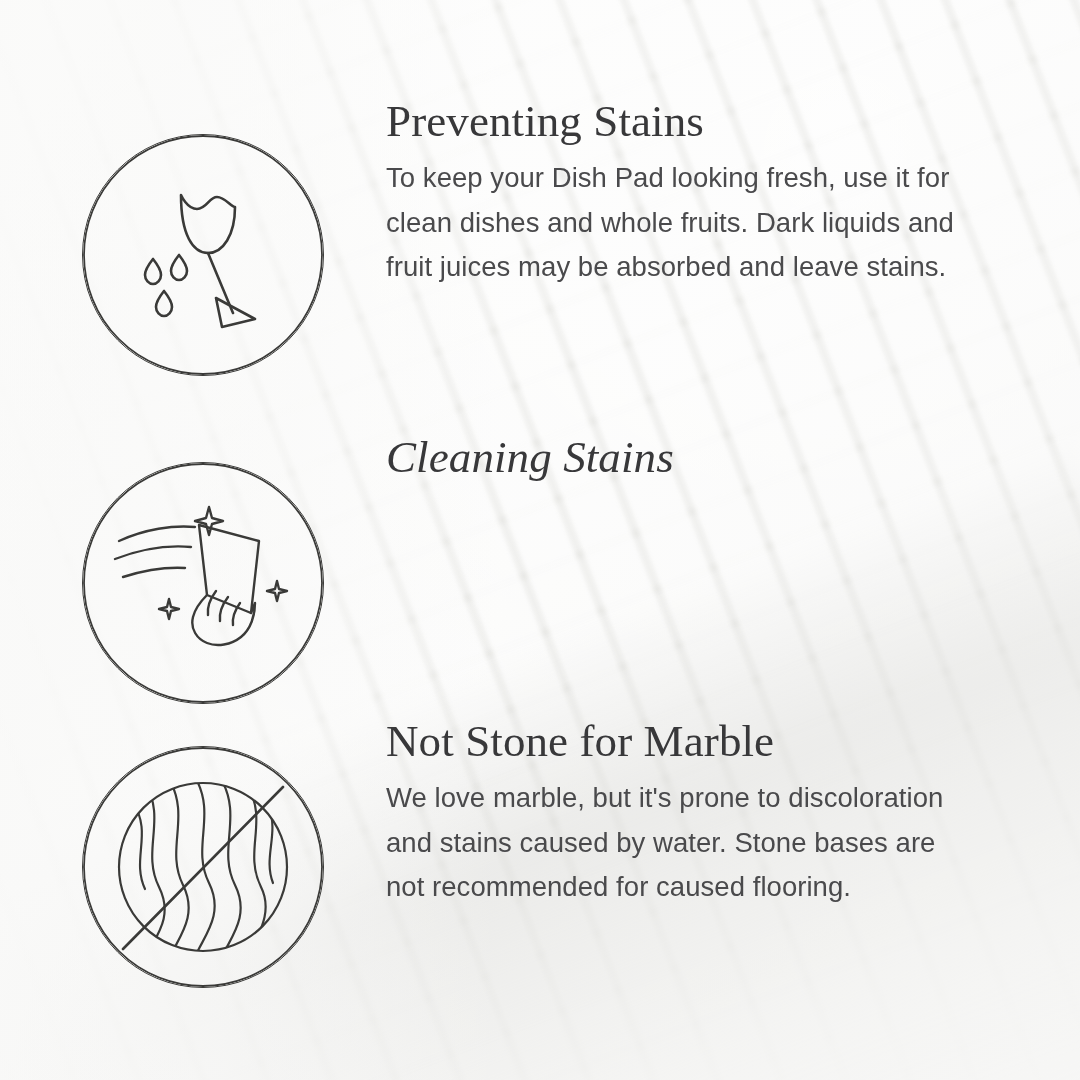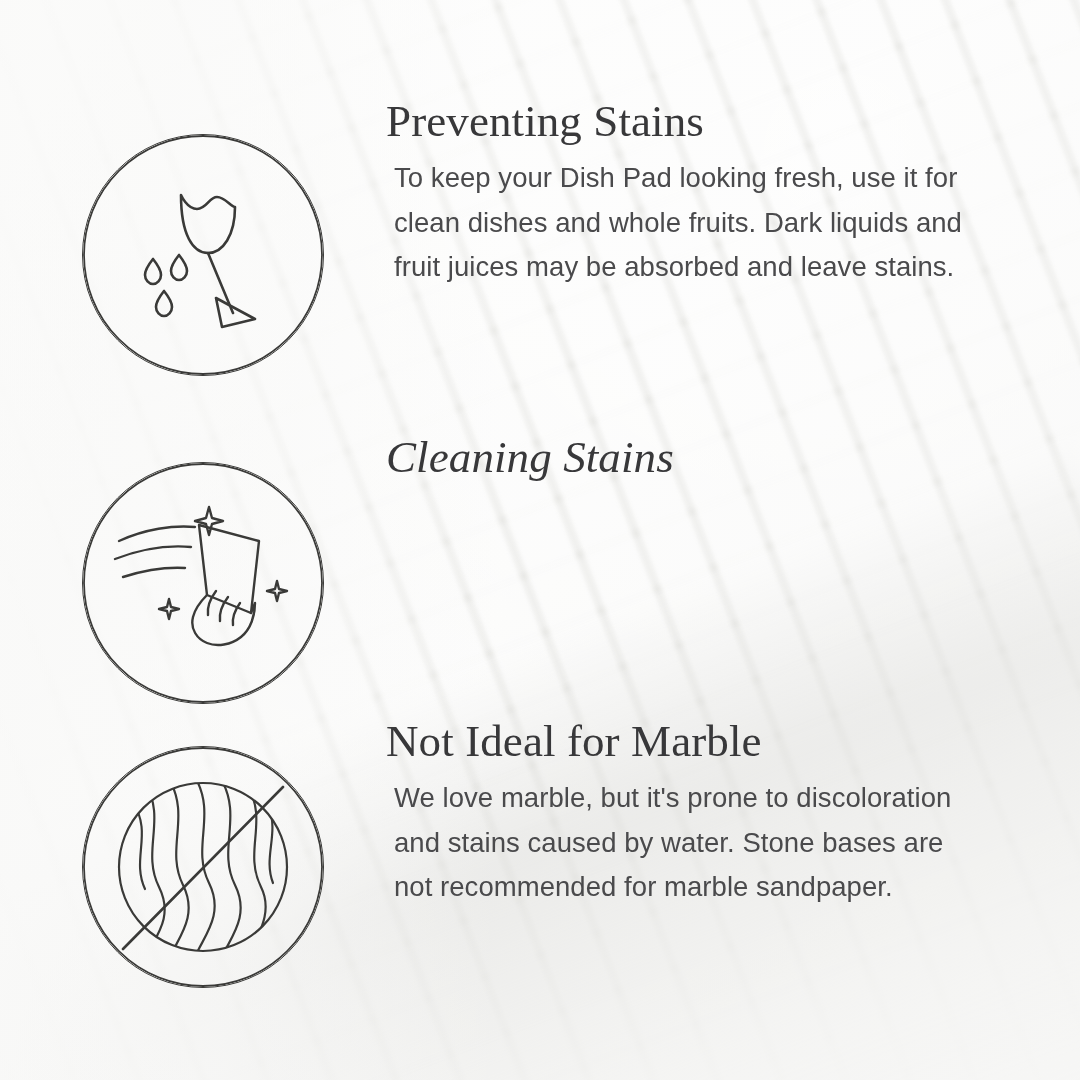--- a/index.html
+++ b/index.html
@@ -123,21 +123,21 @@
     margin: 0 0 10px 0;
     font-family: "Liberation Serif", serif;
     font-weight: 400;
     font-size: 45px;
     line-height: 1.12;
     color: #38383a;
     letter-spacing: 0.1px;
   }
 
   p.body {
-    margin: 8px;
+    margin: 0;
     font-family: "Liberation Sans", sans-serif;
     font-weight: 400;
     font-size: 27.5px;
     line-height: 1.61;
     color: #4a4a4c;
     letter-spacing: 0.05px;
     max-width: 580px;
   }
 </style>
 </head>
@@ -225,19 +225,19 @@
               <path d="M164 38 C186 74 160 104 178 140 C190 164 176 186 168 204"></path>
               <path d="M50 56 C70 86 48 112 62 142"></path>
               <path d="M186 60 C196 88 180 110 190 136"></path>
             </g>
 
             <path d="M40 202 L200 40" stroke-width="2.6"></path>
           </g>
         </svg>
       </div>
       <div class="text-col">
-        <h2 class="heading">Not Ideal for Marble</h2>
-        <p class="body">We love marble, but it's prone to discoloration and stains caused by water. Stone bases are not recommended for marble sandpaper.</p>
+        <h2 class="heading">Not Stone for Marble</h2>
+        <p class="body">We love marble, but it's prone to discoloration and stains caused by water. Stone bases are not recommended for caused flooring.</p>
       </div>
     </div>
 
   </div>
 </div>
 
 </body></html>

